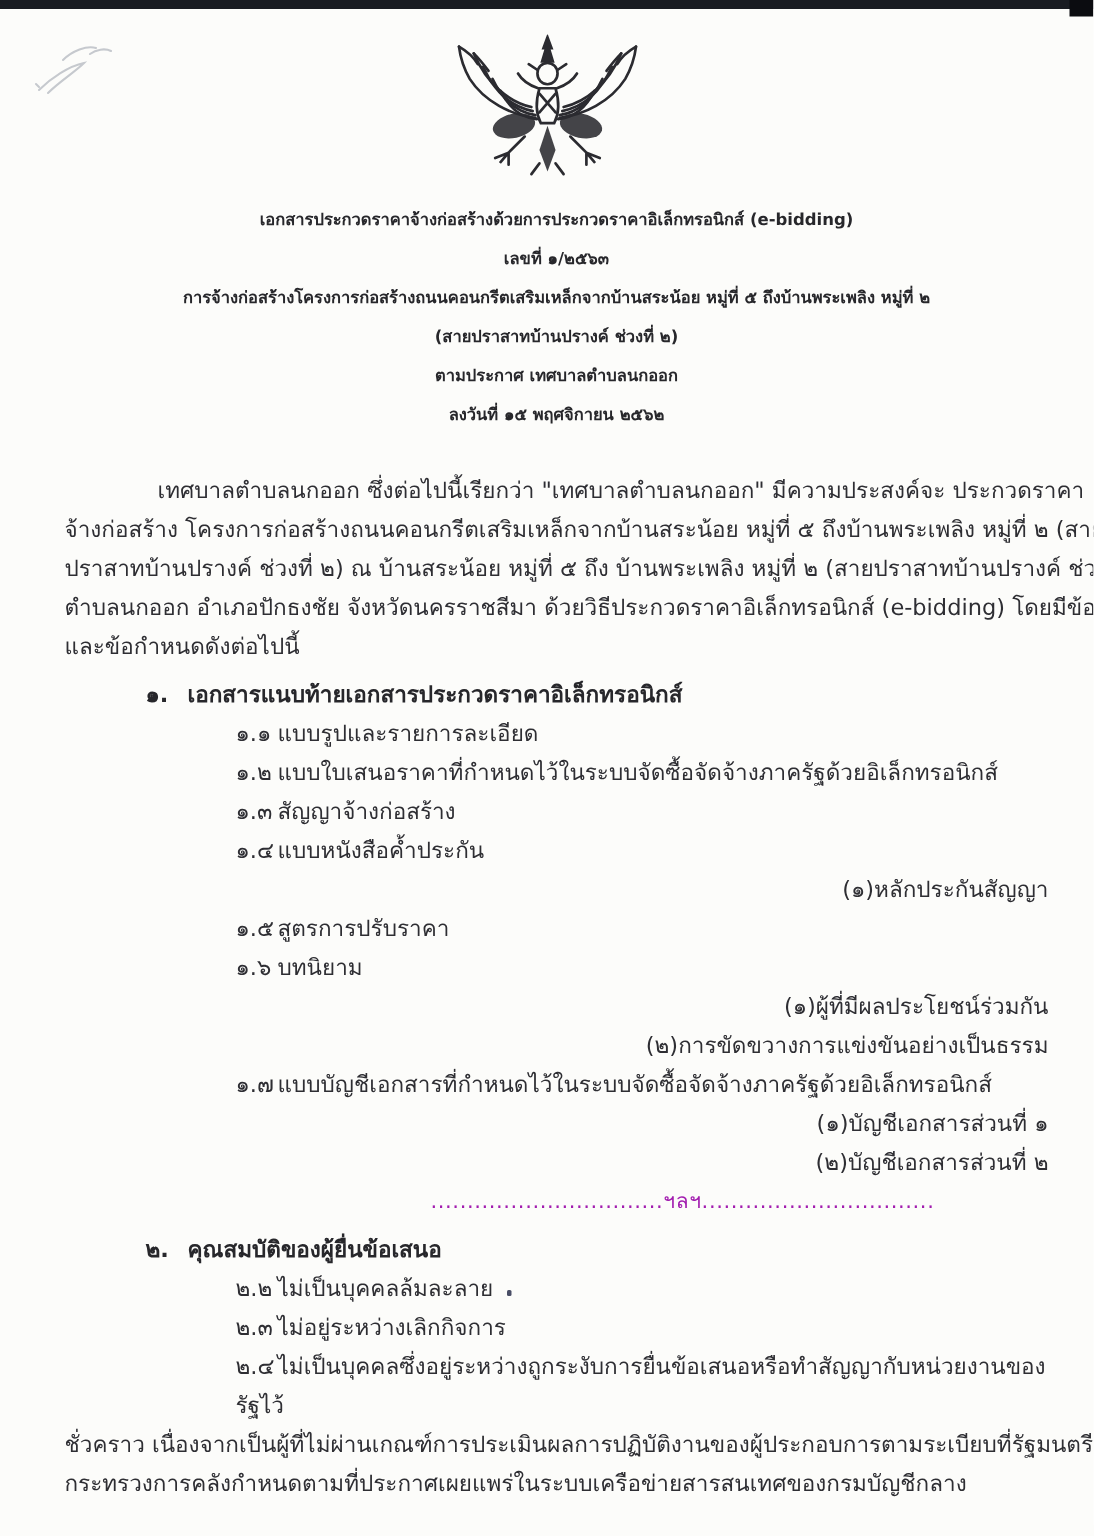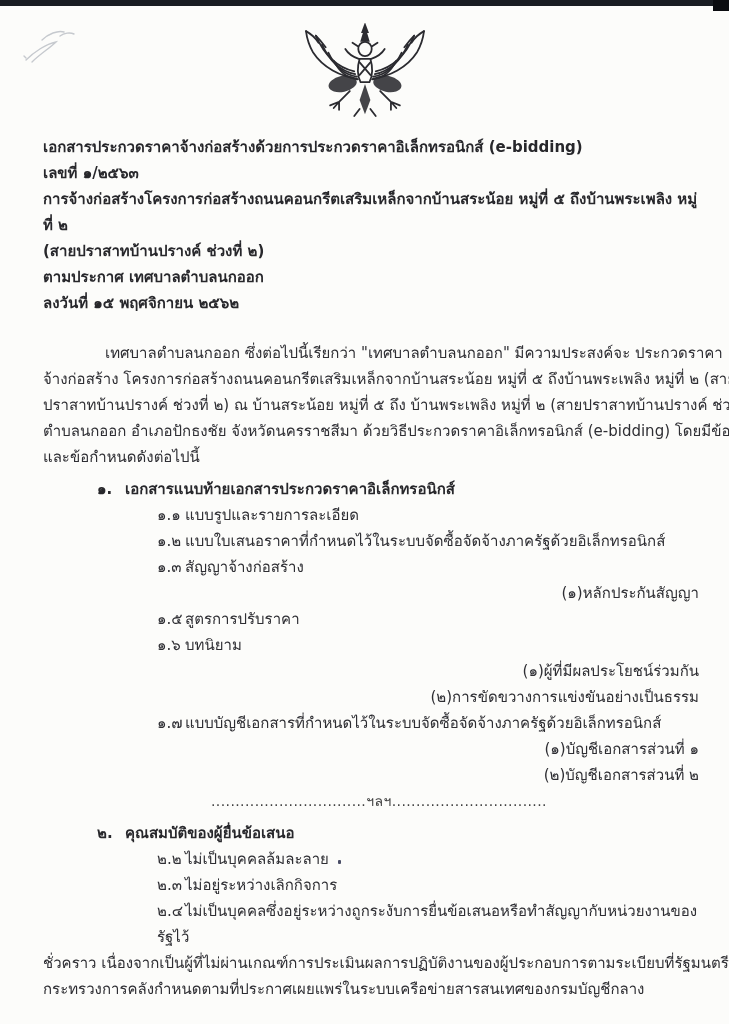--- a/index.html
+++ b/index.html
@@ -29,41 +29,41 @@
     position:absolute; top:23px; left:0; right:0;
     display:flex; justify-content:center;
   }
 
   .content {
     position:absolute; top:134px; left:0; right:0;
     padding:0 30px 0 43px;
     font-size:15px; line-height:26px; color:#2e2e33;
   }
 
-  .title-block { text-align:left; font-weight:bold; color:#27272b; font-size:15px; }
+  .title-block { text-align:center; font-weight:bold; color:#27272b; font-size:11px; }
   .title-block > div { line-height:26px; }
 
   .intro { margin-top:24px; text-align:justify; }
   .intro .line { line-height:26px; white-space:nowrap; }
   .intro .line.indent { text-indent:62px; }
 
   .sec-head { margin-top:6px; font-weight:bold; color:#27272b; padding-left:54px; line-height:26px; }
   .sec-head .num { display:inline-block; width:28px; }
 
   .li1 { padding-left:114px; line-height:26px; }
   .li1 .num { display:inline-block; width:28px; }
   .li2 { padding-left:140px; line-height:26px;text-align:right; }
   .li2 .num { display:inline-block; width:33px; }
 
   .artifact-dot {
     display:inline-block; width:3px; height:4px; margin-left:9px;
     background:#4a4e66; border-radius:1px; vertical-align:baseline;
   }
 
-  .etc-line { padding-left:168px; line-height:26px; font-size:14px; letter-spacing:.4px; color:#404040; }
+  .etc-line { padding-left:168px; line-height:26px; font-size:14px; letter-spacing:.4px; color:#a21caf;text-align:center; }
 
   .closing { text-align:justify; }
   .closing .line { line-height:26px; white-space:nowrap; }
 </style>
 </head>
 <body>
 
 <div class="page">
 
   <div class="scan-top-bar"></div>
@@ -140,20 +140,23 @@
 
     <div class="li1">
       <span class="num">๑.๑</span><span>แบบรูปและรายการละเอียด</span>
     </div>
     <div class="li1">
       <span class="num">๑.๒</span><span>แบบใบเสนอราคาที่กำหนดไว้ในระบบจัดซื้อจัดจ้างภาครัฐด้วยอิเล็กทรอนิกส์</span>
     </div>
     <div class="li1">
       <span class="num">๑.๓</span><span>สัญญาจ้างก่อสร้าง</span>
     </div>
+    <div class="li1">
+      <span class="num">๑.๔</span><span>แบบหนังสือค้ำประกัน</span>
+    </div>
     <div class="li2">
       <span class="num">(๑)</span><span>หลักประกันสัญญา</span>
     </div>
     <div class="li1">
       <span class="num">๑.๕</span><span>สูตรการปรับราคา</span>
     </div>
     <div class="li1">
       <span class="num">๑.๖</span><span>บทนิยาม</span>
     </div>
     <div class="li2">

